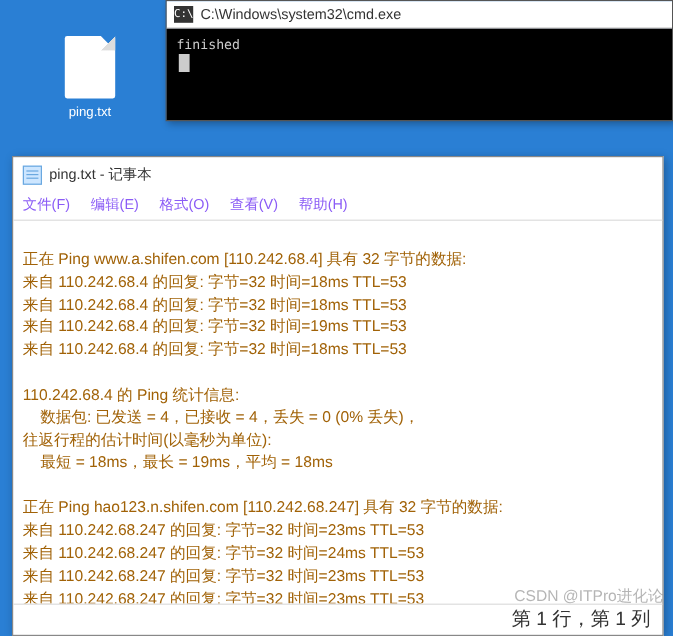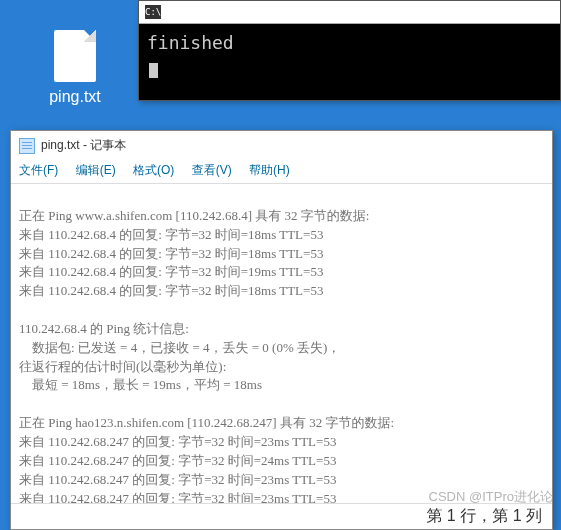--- a/index.html
+++ b/index.html
@@ -6,21 +6,21 @@
   body {
     width: 561px; height: 530px;
     background: #2a7fd4;
     font-family: "Microsoft YaHei", "SimSun", sans-serif;
     position: relative; overflow: hidden;
   }
   
   .desktop-icon {
     position: absolute; top: 30px; left: 40px;
     width: 70px; text-align: center; color: #fff;
-    font-size: 16px;
+    font-size: 11px;
   }
   .desktop-icon .file {
     width: 42px; height: 52px; background: #fff;
     margin: 0 auto 6px; border-radius: 2px;
     position: relative;
   }
   .desktop-icon .file::before {
     content: ""; position: absolute; top: 0; right: 0;
     border-style: solid; border-width: 0 12px 12px 0;
     border-color: transparent #2a7fd4 transparent transparent;
@@ -43,21 +43,21 @@
     border-bottom: 1px solid #aaa;
   }
   .cmd-title .cmd-icon {
     width: 16px; height: 14px; background: #333;
     color: #fff; font-size: 9px; line-height: 14px;
     text-align: center; font-family: monospace;
   }
   .cmd-body {
     background: #000; color: #ccc;
     font-family: "NSimSun","SimSun",monospace;
-    font-size: 18px; padding: 6px 8px 10px;
+    font-size: 11px; padding: 6px 8px 10px;
     line-height: 1.4; min-height: 76px;
   }
   .cmd-body .cursor {
     display: inline-block; width: 9px; height: 15px;
     background: #ccc; vertical-align: text-bottom;
     margin-left: 2px;
   }
   
   .notepad {
     position: absolute; top: 130px; left: 10px; right: 8px; bottom: 0;
@@ -72,28 +72,28 @@
   .np-title .np-icon {
     width: 16px; height: 16px; background: #cde6ff;
     border: 1px solid #6aa8e0; position: relative;
   }
   .np-title .np-icon::after {
     content: ""; position: absolute; left: 2px; right: 2px;
     top: 3px; height: 1px; background: #6aa8e0;
     box-shadow: 0 3px 0 #6aa8e0, 0 6px 0 #6aa8e0;
   }
   .np-menu {
-    padding: 2px 8px 4px; font-size: 12px; color: #0369a1;
+    padding: 2px 8px 4px; font-size: 12px; color: #8b5cf6;
     border-bottom: 1px solid #ddd;
   }
   .np-menu span { margin-right: 14px; cursor: default; }
   .np-body {
     flex: 1; padding: 4px 8px; font-size: 13px;
-    font-family: Liberation Serif, serif;
-    color: #737373; line-height: 1.45; overflow: hidden;
+    font-family: Liberation Sans, sans-serif;
+    color: #a16207; line-height: 1.45; overflow: hidden;
     white-space: pre;
   }
   .np-status {
     border-top: 1px solid #ddd; font-size: 16px;
     padding: 2px 10px; text-align: right; color: #333;
   }
   .watermark {
     position: absolute; right: 8px; bottom: 24px;
     color: rgba(120,120,120,.55); font-size: 13px;
     pointer-events: none;
@@ -103,20 +103,21 @@
 <body>
 
 <div class="desktop-icon">
   <div class="file"></div>
   <div>ping.txt</div>
 </div>
 
 <div class="cmd">
   <div class="cmd-title">
     <span class="cmd-icon">C:\</span>
+    <span>C:\Windows\system32\cmd.exe</span>
   </div>
   <div class="cmd-body">
     <div>finished</div>
     <div><span class="cursor"></span></div>
   </div>
 </div>
 
 <div class="notepad">
   <div class="np-title">
     <span class="np-icon"></span>

